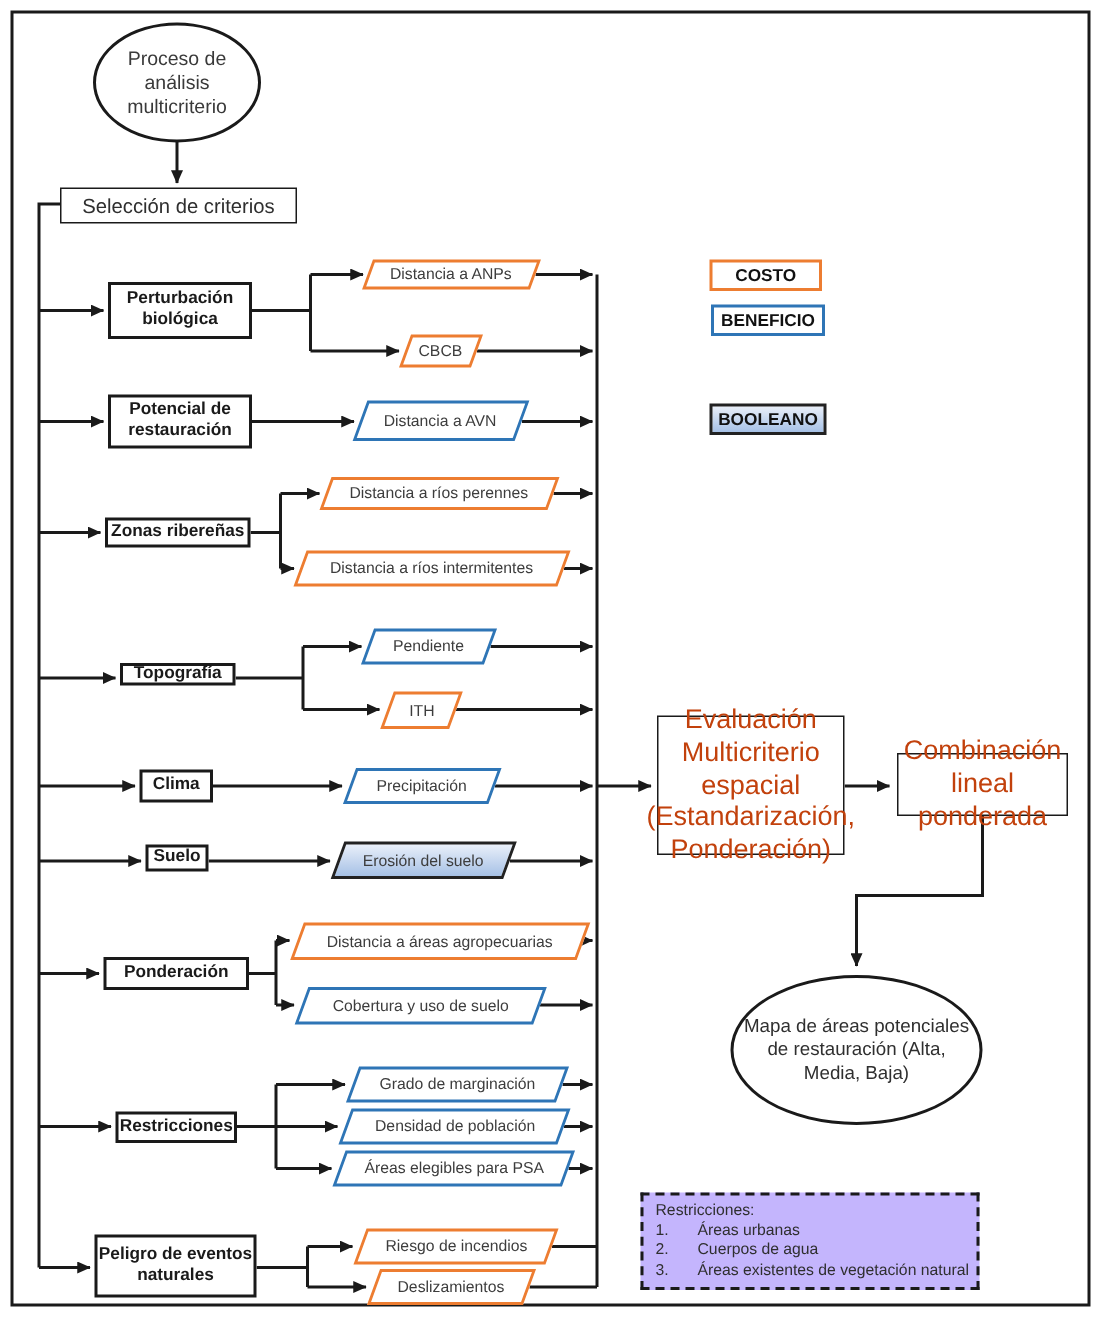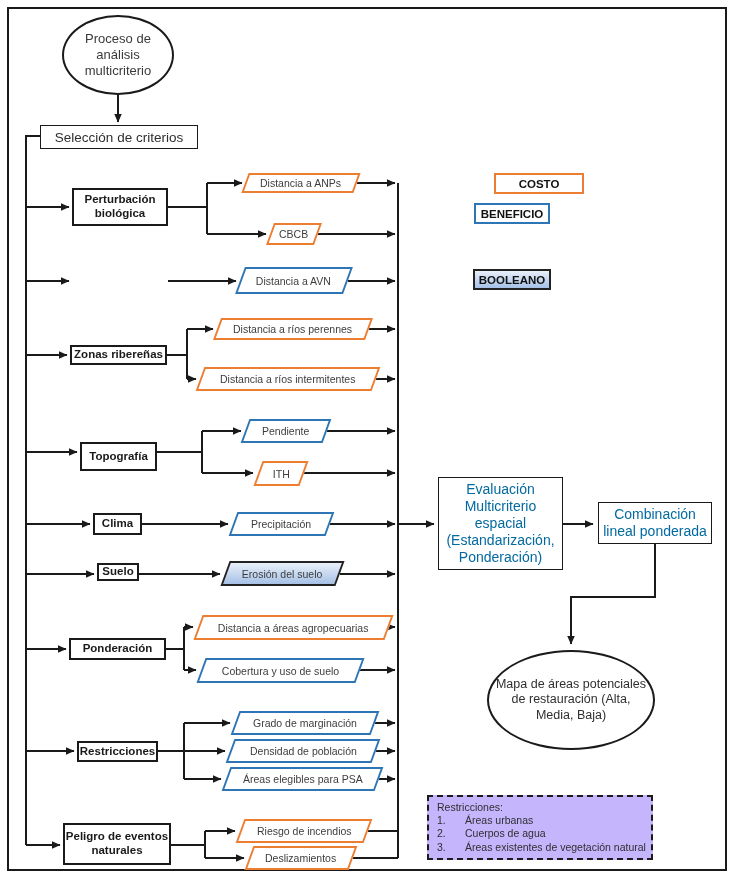--- a/index.html
+++ b/index.html
@@ -14,21 +14,21 @@
     justify-content:center;text-align:center;background:#fff;}
   .thin{border:1.5px solid #1a1a1a;}
   .ellipse{border:2px solid #1a1a1a;border-radius:50%;}
   .cat{border:2px solid #1a1a1a;font-weight:bold;font-size:11.5px;line-height:1.18;}
   .para{border:2px solid;transform:skewX(-20deg);}
   .para .plabel{transform:skewX(20deg);font-size:10.5px;color:#3d3d3d;white-space:nowrap;}
   .legend{border:2px solid;font-weight:bold;font-size:11.5px;color:#111;}
   .startlbl,.maplbl{font-size:13px;color:#3a3a3a;line-height:1.25;}
   .maplbl{font-size:12.5px;color:#2f2f2f;}
   .sel{font-size:13.5px;color:#2f2f2f;}
-  .ev{font-size:14px;color:#0369a1;line-height:1.22;}
+  .ev{font-size:18px;color:#c2410c;line-height:1.22;}
   .res{position:absolute;box-sizing:border-box;border:2px dashed #1a1a1a;background:#c4b5fd;
     font-size:10.5px;color:#2f2f2f;padding:4px 4px 2px 8px;}
   .res .title{margin-bottom:1px;}
   .res-row{display:flex;line-height:1.28;}
   .res-num{width:28px;flex:none;}
 </style>
 </head>
 <body>
 
 <div class="stage">
@@ -102,24 +102,27 @@
     <span class="sel">Selección de criterios</span>
   </div>
 
   <div class="node ellipse" style="left:62px;top:15px;width:112px;height:80px">
     <span class="startlbl">Proceso de análisis multicriterio</span>
   </div>
 
   <div class="node cat" style="left:72px;top:188px;width:96px;height:38px">
     <span>Perturbación biológica</span>
   </div>
+  <div class="node cat" style="left:72px;top:263px;width:96px;height:36px">
+    <span>Potencial de restauración</span>
+  </div>
   <div class="node cat" style="left:70px;top:345px;width:97px;height:20px">
     <span>Zonas ribereñas</span>
   </div>
-  <div class="node cat" style="left:80px;top:442px;width:77px;height:29px">
+  <div class="node cat" style="left:80px;top:442px;width:77px;height:15px">
     <span>Topografía</span>
   </div>
   <div class="node cat" style="left:93px;top:513px;width:49px;height:22px">
     <span>Clima</span>
   </div>
   <div class="node cat" style="left:97px;top:563px;width:42px;height:18px">
     <span>Suelo</span>
   </div>
   <div class="node cat" style="left:69px;top:638px;width:97px;height:22px">
     <span>Ponderación</span>
@@ -173,21 +176,21 @@
   <div class="node para beneficio" style="left: 226px; top: 767px; width: 153px; height: 24px; border-color: rgb(46, 117, 182);">
     <span class="plabel">Áreas elegibles para PSA</span>
   </div>
   <div class="node para costo" style="left: 240px; top: 819px; width: 128px; height: 24px; border-color: rgb(237, 125, 49);">
     <span class="plabel">Riesgo de incendios</span>
   </div>
   <div class="node para costo" style="left: 249px; top: 846px; width: 104px; height: 24px; border-color: rgb(237, 125, 49);">
     <span class="plabel">Deslizamientos</span>
   </div>
 
-  <div class="node legend costo" style="left: 494px; top: 173px; width: 90px; height: 21px; border-color: rgb(237, 125, 49);">
+  <div class="node legend costo" style="left: 473px; top: 173px; width: 75px; height: 21px; border-color: rgb(237, 125, 49);">
     <span>COSTO</span>
   </div>
   <div class="node legend beneficio" style="left: 474px; top: 203px; width: 76px; height: 21px; border-color: rgb(46, 117, 182);">
     <span>BENEFICIO</span>
   </div>
   <div class="node legend booleano" style="left: 473px; top: 233px; width: 78px; height: 21px; border-color: rgb(34, 34, 34); background: linear-gradient(rgb(233, 239, 249), rgb(166, 193, 230)); margin-top: 36px;">
     <span>BOOLEANO</span>
   </div>
 
   <div class="node thin" style="left:438px;top:477px;width:125px;height:93px;padding:2px">

